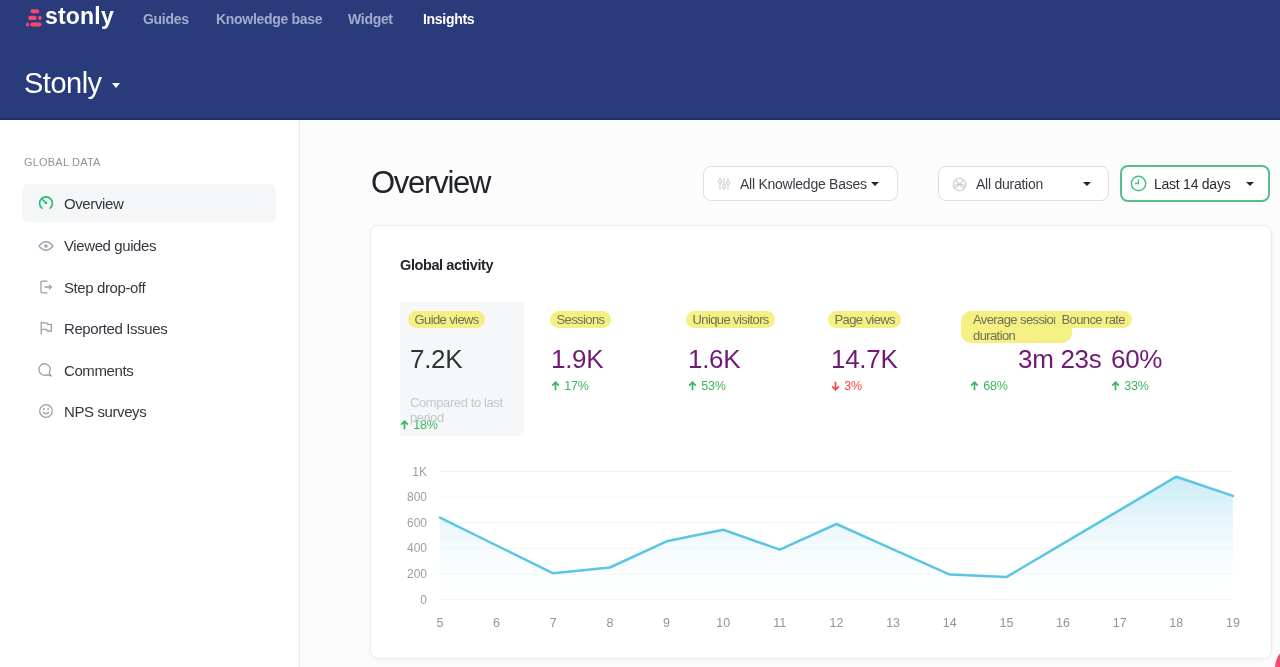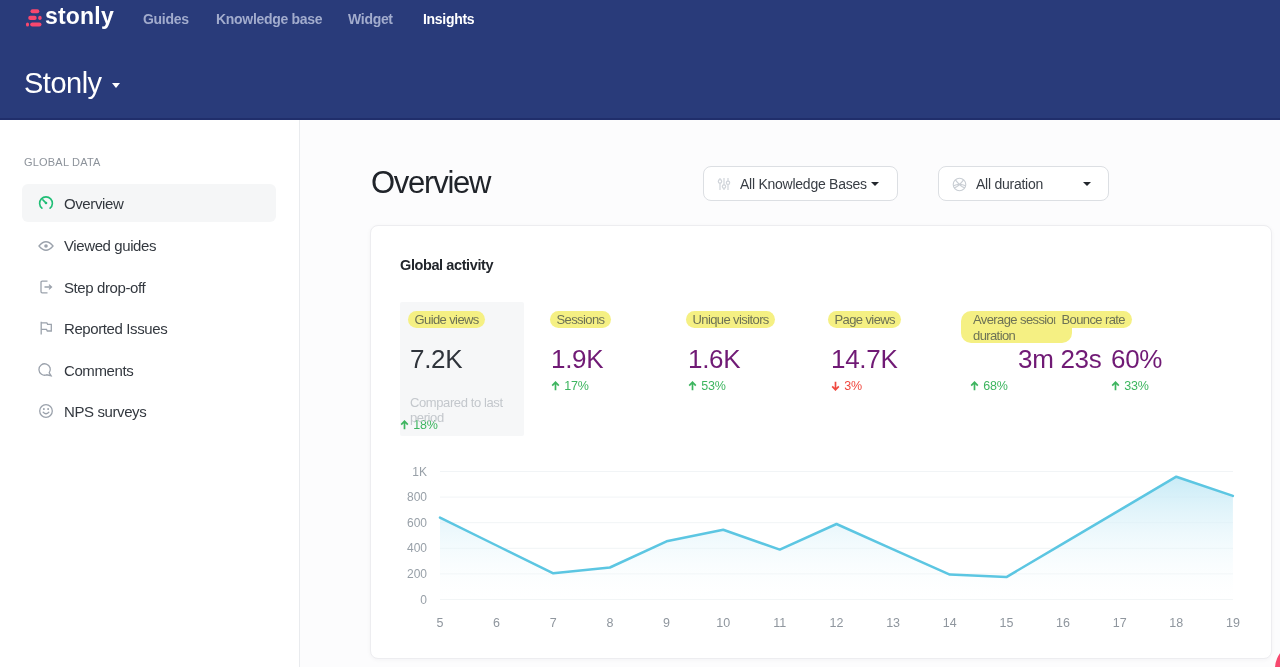--- a/index.html
+++ b/index.html
@@ -124,20 +124,28 @@
 
   <div class="abs btn" style="left:938px; width:171px;">
     <svg style="position:absolute; left:13px; top:10px;" width="15" height="15" viewBox="0 0 16 16" fill="none" stroke="#c9ced4" stroke-width="1.2">
       <circle cx="8" cy="8" r="6.7"></circle>
       <path d="M3.6 3 C 7.2 7.8, 9.8 10.4, 13.9 11.6 M12.4 3 C 8.8 7.8, 6.2 10.4, 2.1 11.6 M1.6 9.4 C 5.8 7.2, 10.2 7.2, 14.4 9.4"></path>
     </svg>
     <div class="btntext" style="left:37px;">All duration</div>
     <div class="caret" style="right:17px;"></div>
   </div>
 
+  <div class="abs btn" id="btn3" style="left:1120px; width:150px;">
+    <svg style="position:absolute; left:8px; top:8px;" width="17" height="17" viewBox="0 0 17 17" fill="none" stroke="#46bd85" stroke-width="1.4">
+      <circle cx="8.5" cy="8.5" r="7.2"></circle>
+      <path d="M8.5 4.5 V8.5 H5"></path>
+    </svg>
+    <div class="btntext" style="left:32px; color:#272b31;">Last 14 days</div>
+    <div class="caret" style="right:14px;"></div>
+  </div>
 
   <div class="abs" id="card"></div>
   <div class="abs" id="gact">Global activity</div>
   <div class="abs" id="mpanel"></div>
 
   <div class="abs pill" style="left:408px;">Guide views</div>
   <div class="abs pill" style="left:550px;">Sessions</div>
   <div class="abs pill" style="left:686px;">Unique visitors</div>
   <div class="abs pill" style="left:828px;">Page views</div>
   <div class="abs pill" id="pill5" style="left:961px;">Average session<br>duration</div>

